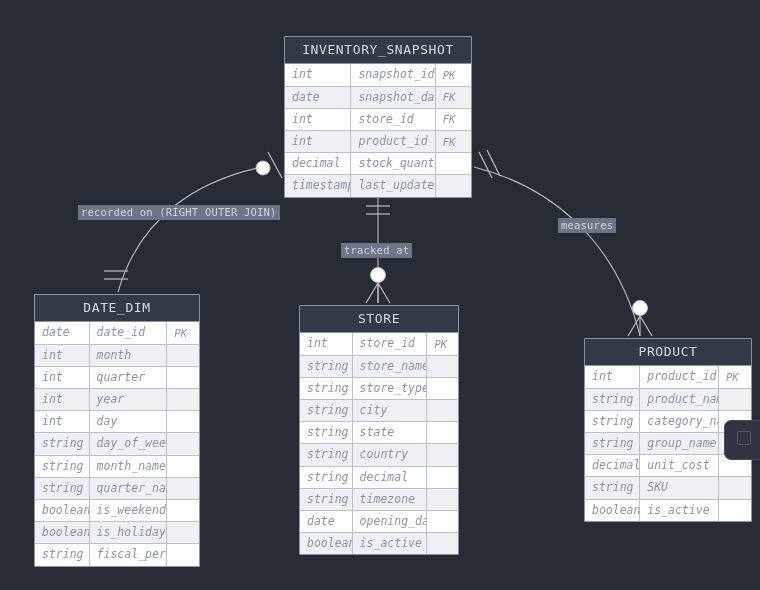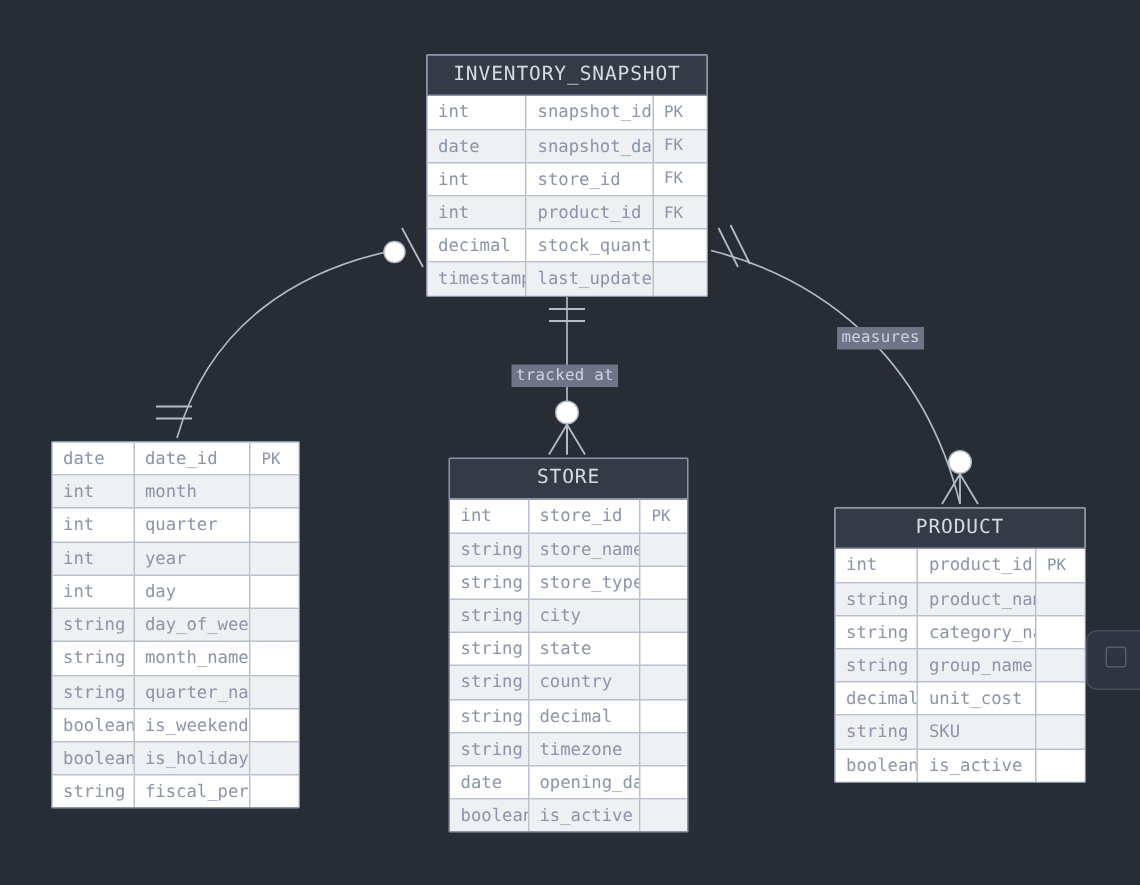--- a/index.html
+++ b/index.html
@@ -42,20 +42,21 @@
     font-size: 13px;
     letter-spacing: 0.6px;
     padding: 6px 0 6px 0;
     border-bottom: 1px solid #8a93a8;
     line-height: 1.1;
   }
   table.attrs {
     border-collapse: collapse;
     width: 100%;
     table-layout: fixed;
+    font-style: italic;
   }
   table.attrs td {
     font-size: 11.5px;
     color: #8b94a8;
     padding: 4px 7px 4px 7px;
     border-right: 1px solid #b9bfcc;
     border-bottom: 1px solid #b9bfcc;
     white-space: nowrap;
     overflow: hidden;
     line-height: 1.15;
@@ -178,20 +179,21 @@
       <tr class="even">
         <td>timestamp</td>
         <td>last_updated</td>
         <td class="key"></td>
       </tr>
     </tbody>
       </table>
   </div>
 
   <div class="entity" style="left:34px; top:294px; width:166px;">
+    <div class="entity-header">DATE_DIM</div>
     <table class="attrs">
       <tbody>
           <tr class="odd">
         <td style="width:33%">date</td>
         <td style="width:51%">date_id</td>
         <td class="key" style="width:16%">PK</td>
       </tr>
       <tr class="even">
         <td>int</td>
         <td>month</td>
@@ -297,21 +299,21 @@
       </tr>
       <tr class="even">
         <td>boolean</td>
         <td>is_active</td>
         <td class="key"></td>
       </tr>
     </tbody>
       </table>
   </div>
 
-  <div class="entity" style="left:556px; top:338px; width:168px;">
+  <div class="entity" style="left:584px; top:338px; width:168px;">
     <div class="entity-header">PRODUCT</div>
     <table class="attrs">
       <tbody>
           <tr class="odd">
         <td style="width:33%">int</td>
         <td style="width:51%">product_id</td>
         <td class="key" style="width:16%">PK</td>
       </tr>
       <tr class="even">
         <td>string</td>
@@ -340,20 +342,21 @@
       </tr>
       <tr class="odd">
         <td>boolean</td>
         <td>is_active</td>
         <td class="key"></td>
       </tr>
     </tbody>
       </table>
   </div>
 
+  <div class="edge-label" style="left:78px; top:205px;">recorded on (RIGHT OUTER JOIN)</div>
   <div class="edge-label" style="left:341px; top:243px;">tracked at</div>
   <div class="edge-label" style="left:558px; top:218px;text-align:center;">measures</div>
 
   <div class="corner-widget">
     <div class="glyph"></div>
   </div>
 
 </div>
 
 </body></html>

